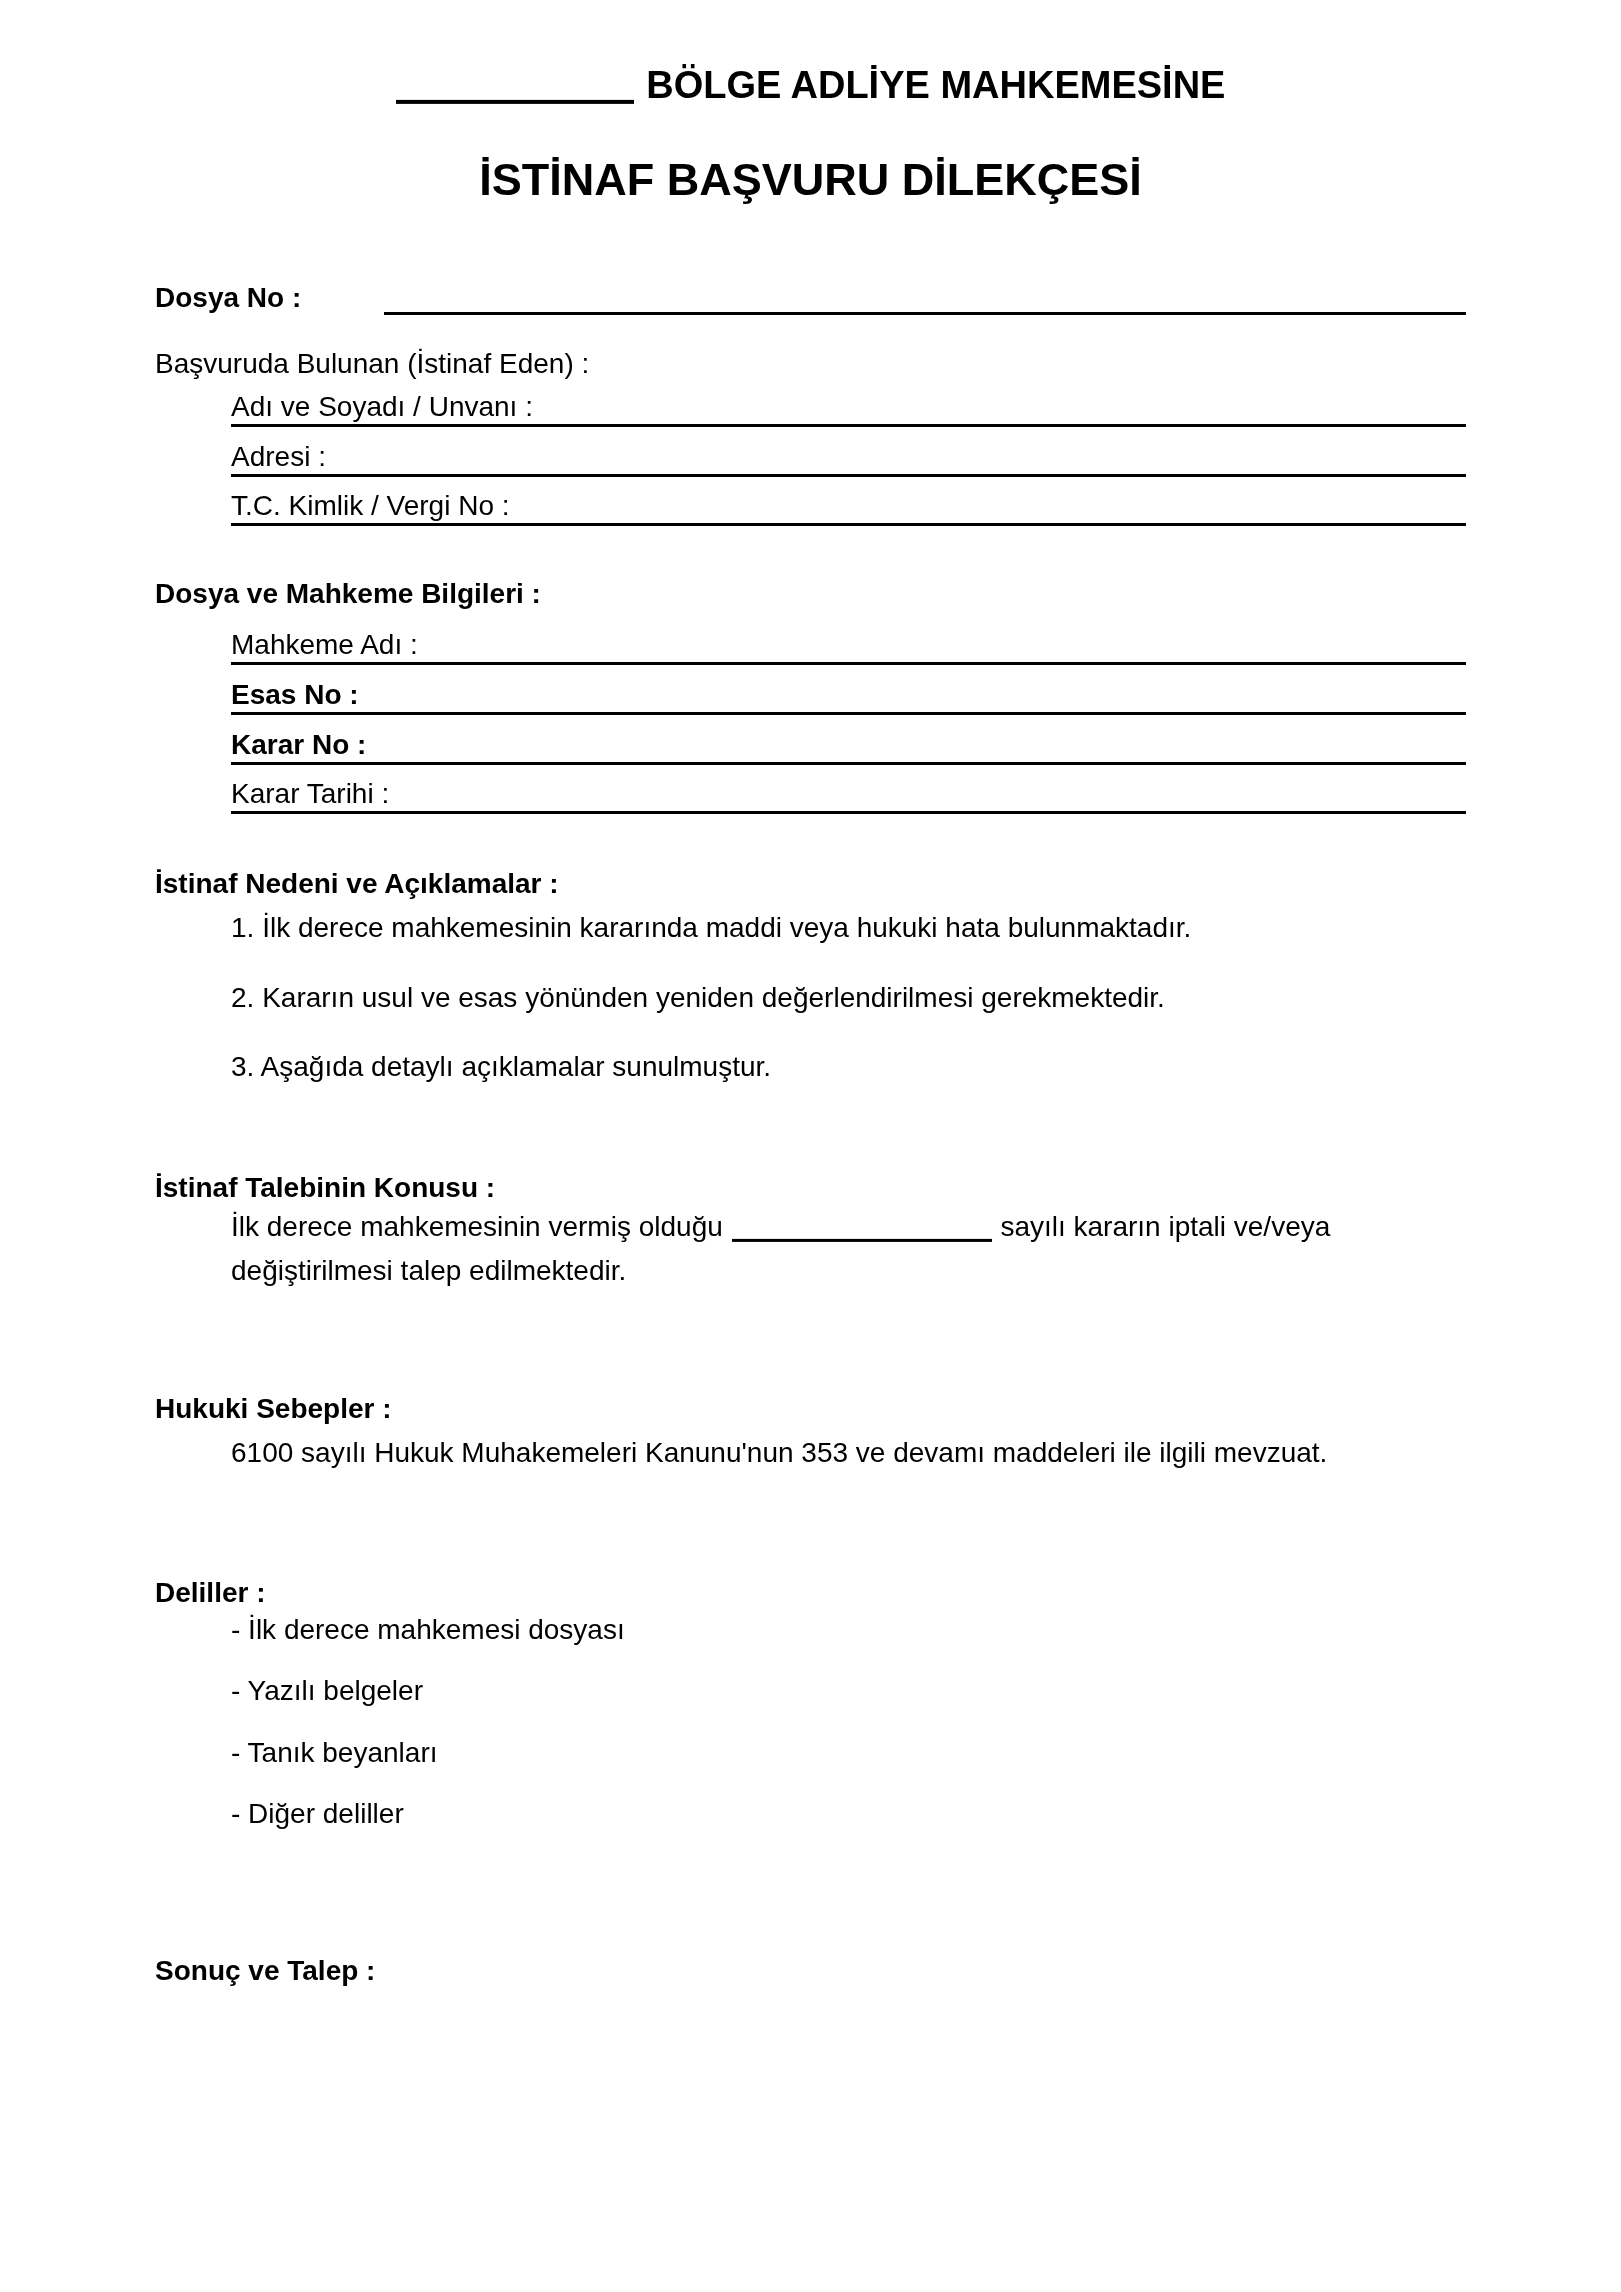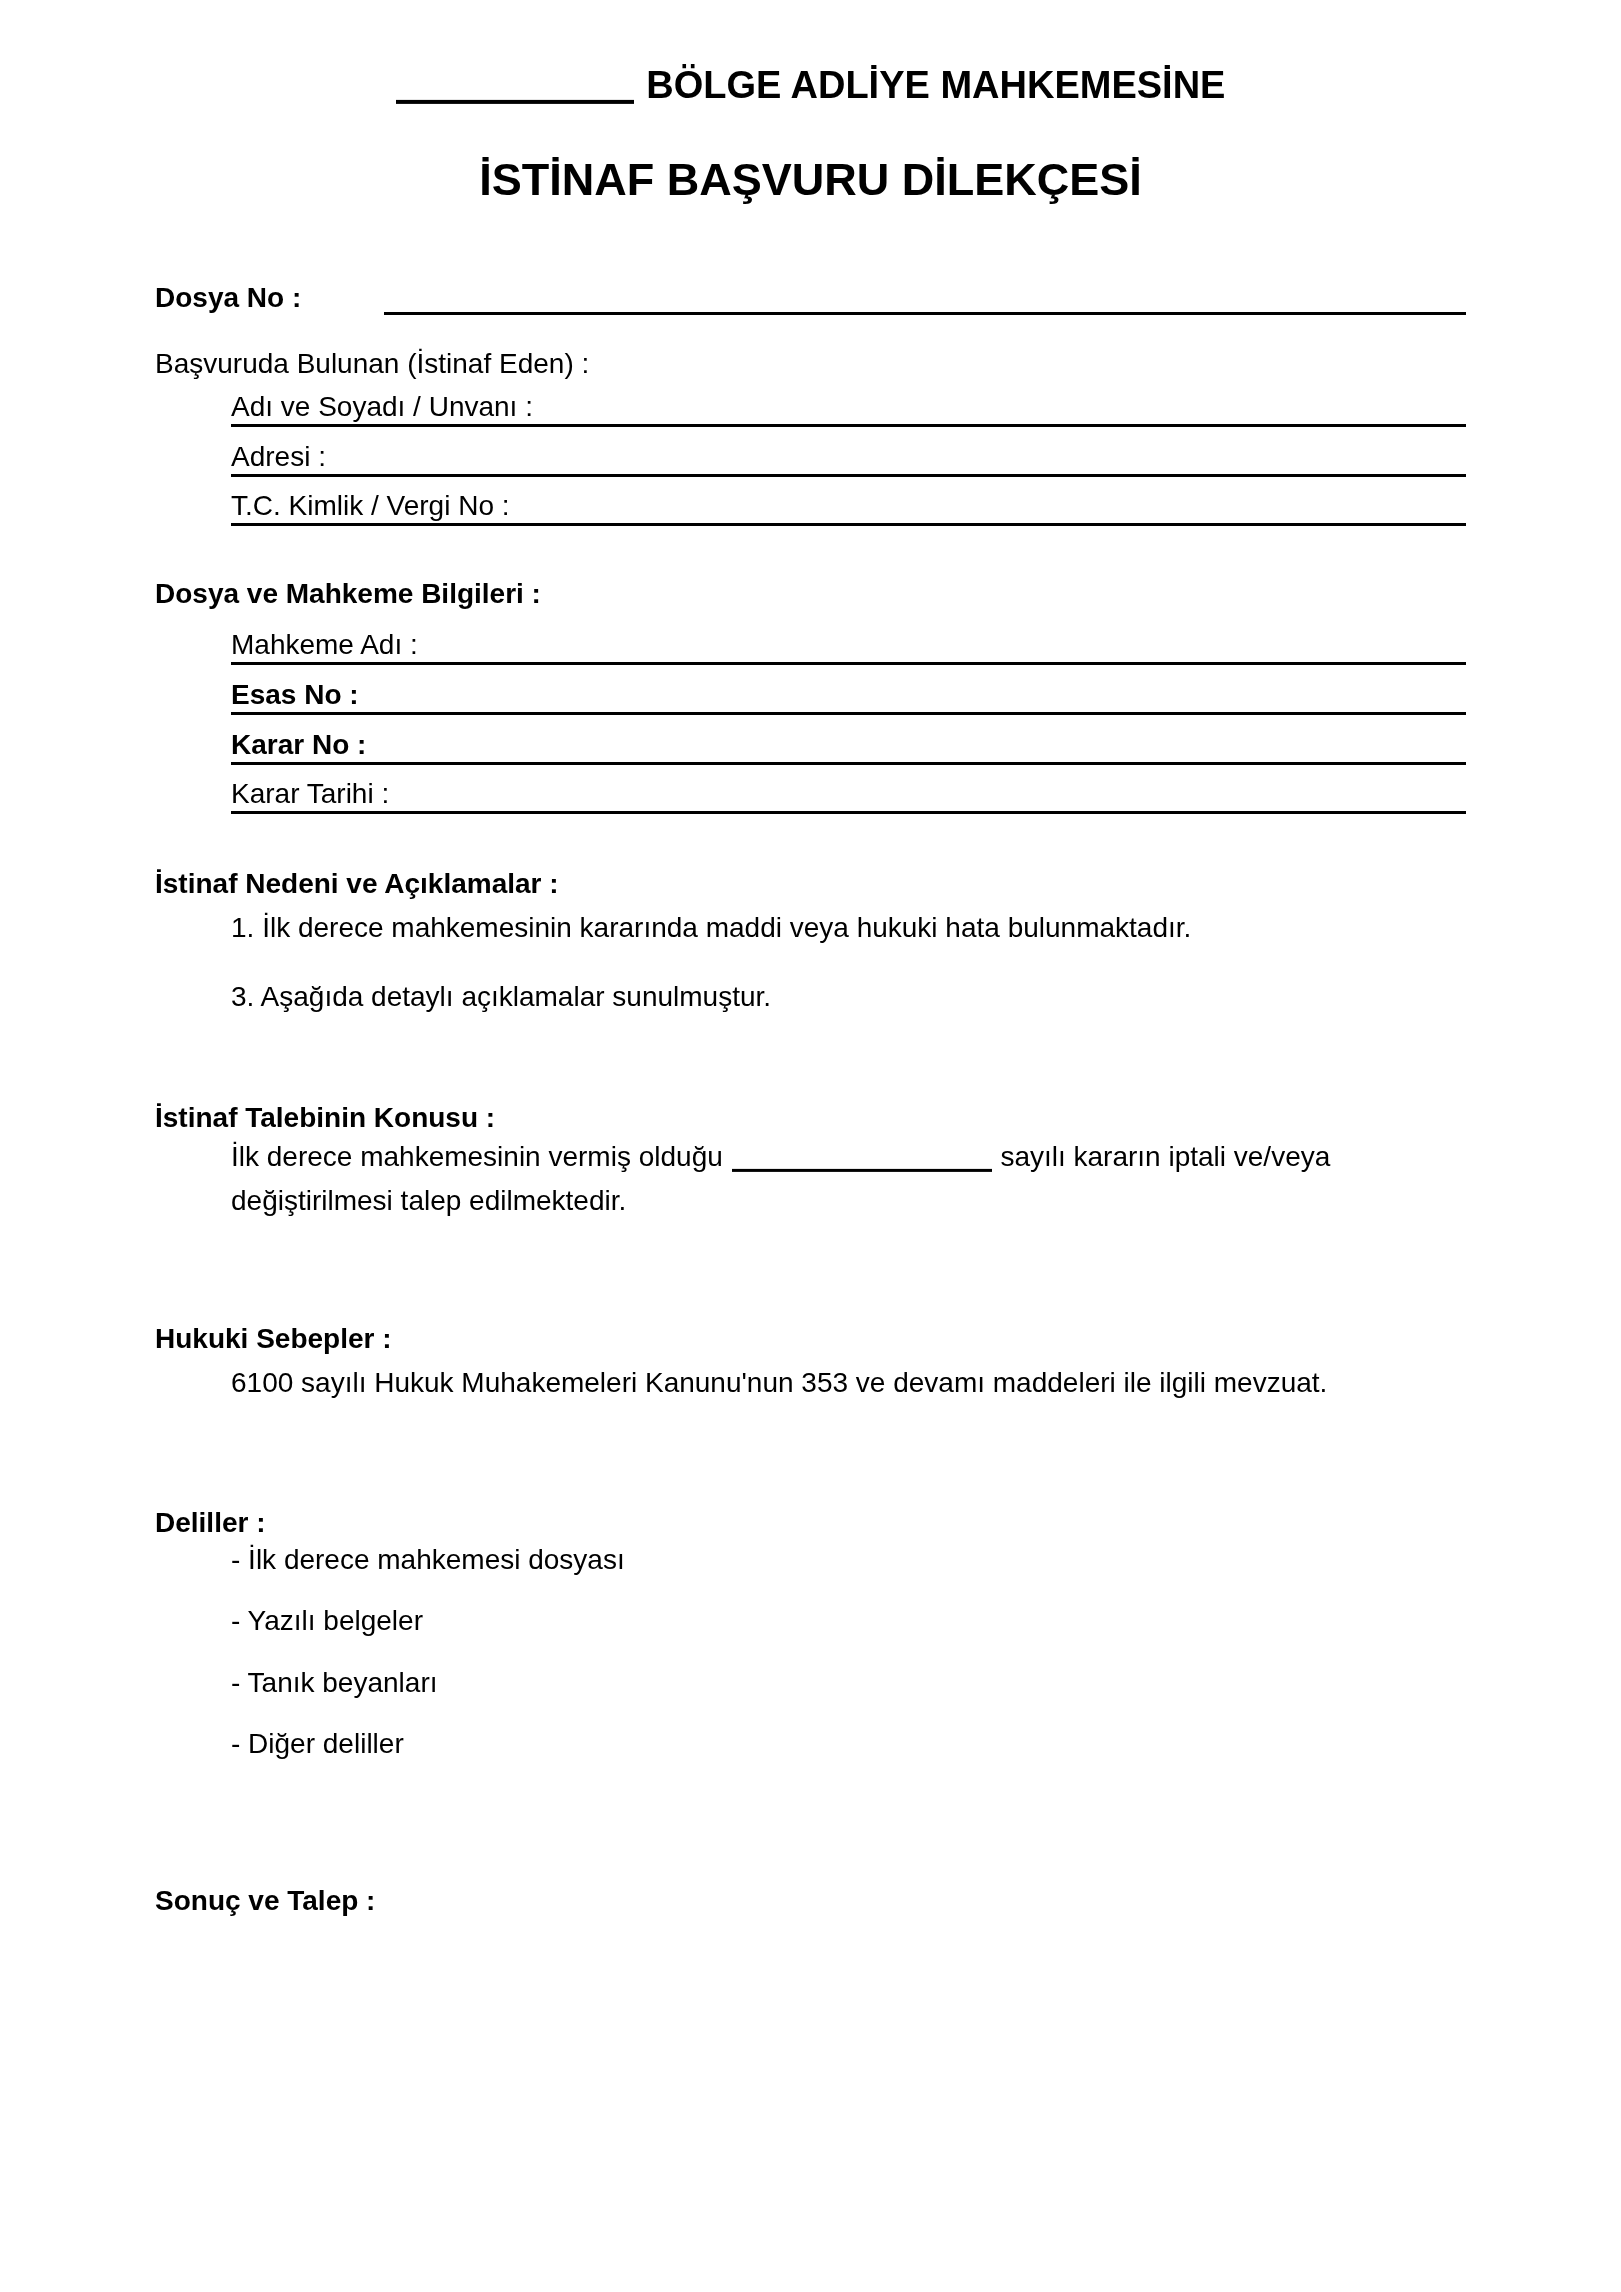--- a/index.html
+++ b/index.html
@@ -103,20 +103,21 @@
     <span class="lbl w162">Karar No :</span>
     <span class="fill"></span>
   </div>
   <div class="frow indent" style="margin-top:11.8px">
     <span class="lbl w242">Karar Tarihi :</span>
     <span class="fill"></span>
   </div>
 
   <div class="b" style="margin-top:52px">İstinaf Nedeni ve Açıklamalar :</div>
   <div class="indent nw" style="margin-top:8.8px">1. İlk derece mahkemesinin kararında maddi veya hukuki hata bulunmaktadır.</div>
+  <div class="indent nw" style="margin-top:35px">2. Kararın usul ve esas yönünden yeniden değerlendirilmesi gerekmektedir.</div>
   <div class="indent nw" style="margin-top:34px">3. Aşağıda detaylı açıklamalar sunulmuştur.</div>
 
   <div class="b" style="margin-top:86px">İstinaf Talebinin Konusu :</div>
   <div class="indent" style="margin-top:3.9px">
     <div class="nw">
       <span>İlk derece mahkemesinin vermiş olduğu</span><span class="blank-mid"></span><span>sayılı kararın iptali ve/veya</span>
     </div>
     <div class="nw" style="margin-top:8.8px">değiştirilmesi talep edilmektedir.</div>
   </div>
 

